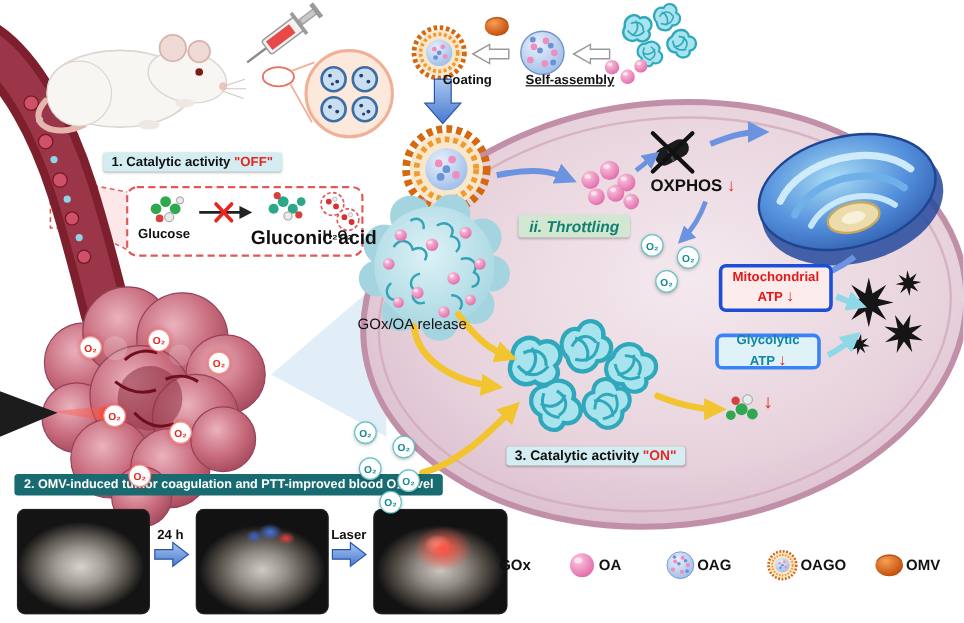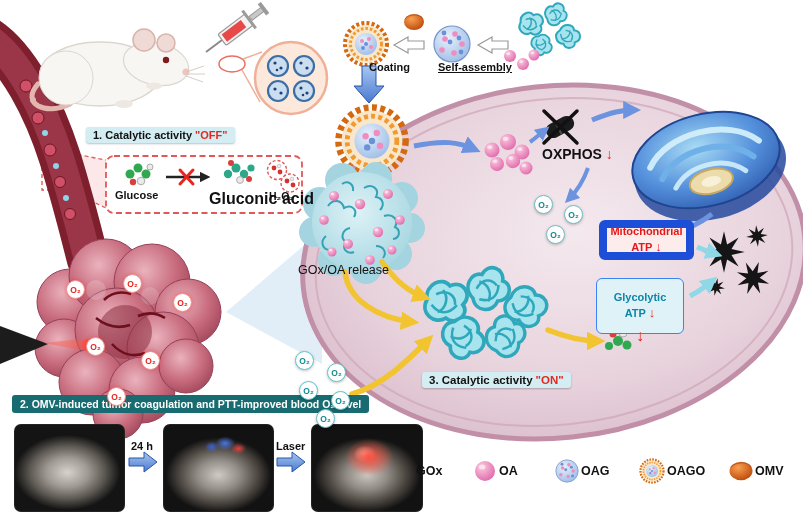--- a/index.html
+++ b/index.html
@@ -20,22 +20,22 @@
   .bar { background:#186b70; color:#fff; font-size:10.5px; font-weight:bold; padding:3px 8px;
          border-radius:3px; white-space:nowrap; }
   .info-box { background:#d4edf2; border-radius:9px; width:202px; height:50px; display:flex; flex-direction:column;
               align-items:center; justify-content:center; font-size:11px; font-weight:bold; line-height:1.55; text-align:center; }
   .o2 { width:19px; height:19px; border-radius:50%; background:#fff; display:flex; align-items:center;
         justify-content:center; font-size:8.5px; font-weight:bold; }
   .o2-red { border:1.5px solid #ef9090; color:#e8251f; box-shadow:0 0 4px rgba(232,37,31,.45); }
   .o2-teal { border:1.5px solid #66c2ca; color:#128a94; box-shadow:0 1px 3px rgba(0,0,0,.25); }
   .atp-box { border-radius:6px; display:flex; flex-direction:column; align-items:center; justify-content:center;
              font-weight:bold; text-align:center; line-height:1.3; }
-  .mito-atp { width:95px; height:40px; background:#fdecec; border:8px solid #1d4ed8; color:#e41818; font-size:11px; }
-  .glyco-atp { width:88px; height:56px; background:#def2f8; border:1px solid #3b82f6; color:#0f86a6; font-size:11px; }
+  .mito-atp { width:95px; height:40px; background:#fdecec; border:3px solid #1d4ed8; color:#e41818; font-size:11px; }
+  .glyco-atp { width:88px; height:30px; background:#def2f8; border:3px solid #3b82f6; color:#0f86a6; font-size:11px; }
   .release-label { font-weight:normal; font-size:12.5px; white-space:nowrap; }
   .oxphos-label { font-weight:bold; font-size:14px; white-space:nowrap; }
   .legend-label { font-weight:bold; font-size:12.5px; white-space:nowrap; }
   .us { position:absolute; top:424px; width:111px; height:88px; border-radius:7px; box-shadow:0 0 0 1px #222 inset; }
   .us1 { left:14px;
          background: radial-gradient(58% 52% at 48% 55%, #d8d2cc 0%, #a09a94 32%, #5c5852 58%, #141414 82%), #0a0a0a; }
   .us2 { left:163px;
          background: radial-gradient(14px 10px at 56% 22%, #4a74e4 0%, rgba(74,116,228,0) 70%),
                      radial-gradient(11px 8px at 68% 28%, #e04040 0%, rgba(224,64,64,0) 70%),
                      radial-gradient(10px 8px at 44% 26%, #3a64d4 0%, rgba(58,100,212,0) 70%),
@@ -436,20 +436,21 @@
 
 <div class="abs small-bold" style="left:369px; top:61px;">Coating</div>
 <div class="abs small-bold" style="left:438px; top:61px;text-decoration:underline;">Self-assembly</div>
 
 
 <div class="abs oxphos-label" style="left:542px; top:146px;">
   <span>OXPHOS</span>
   <span class="arrow-glyph">↓</span>
 </div>
 
+<div class="abs chip-green teal-text" style="left:432px; top:179px;">ii. Throttling</div>
 
 <div class="abs release-label" style="left:298px; top:263px;">GOx/OA release</div>
 
 <div class="abs atp-box mito-atp" style="left:599px; top:220px;">
   <div>Mitochondrial</div>
   <div>
     <span>ATP</span>
     <span class="arrow-glyph" style="font-size:13px;">↓</span>
   </div>
 </div>

